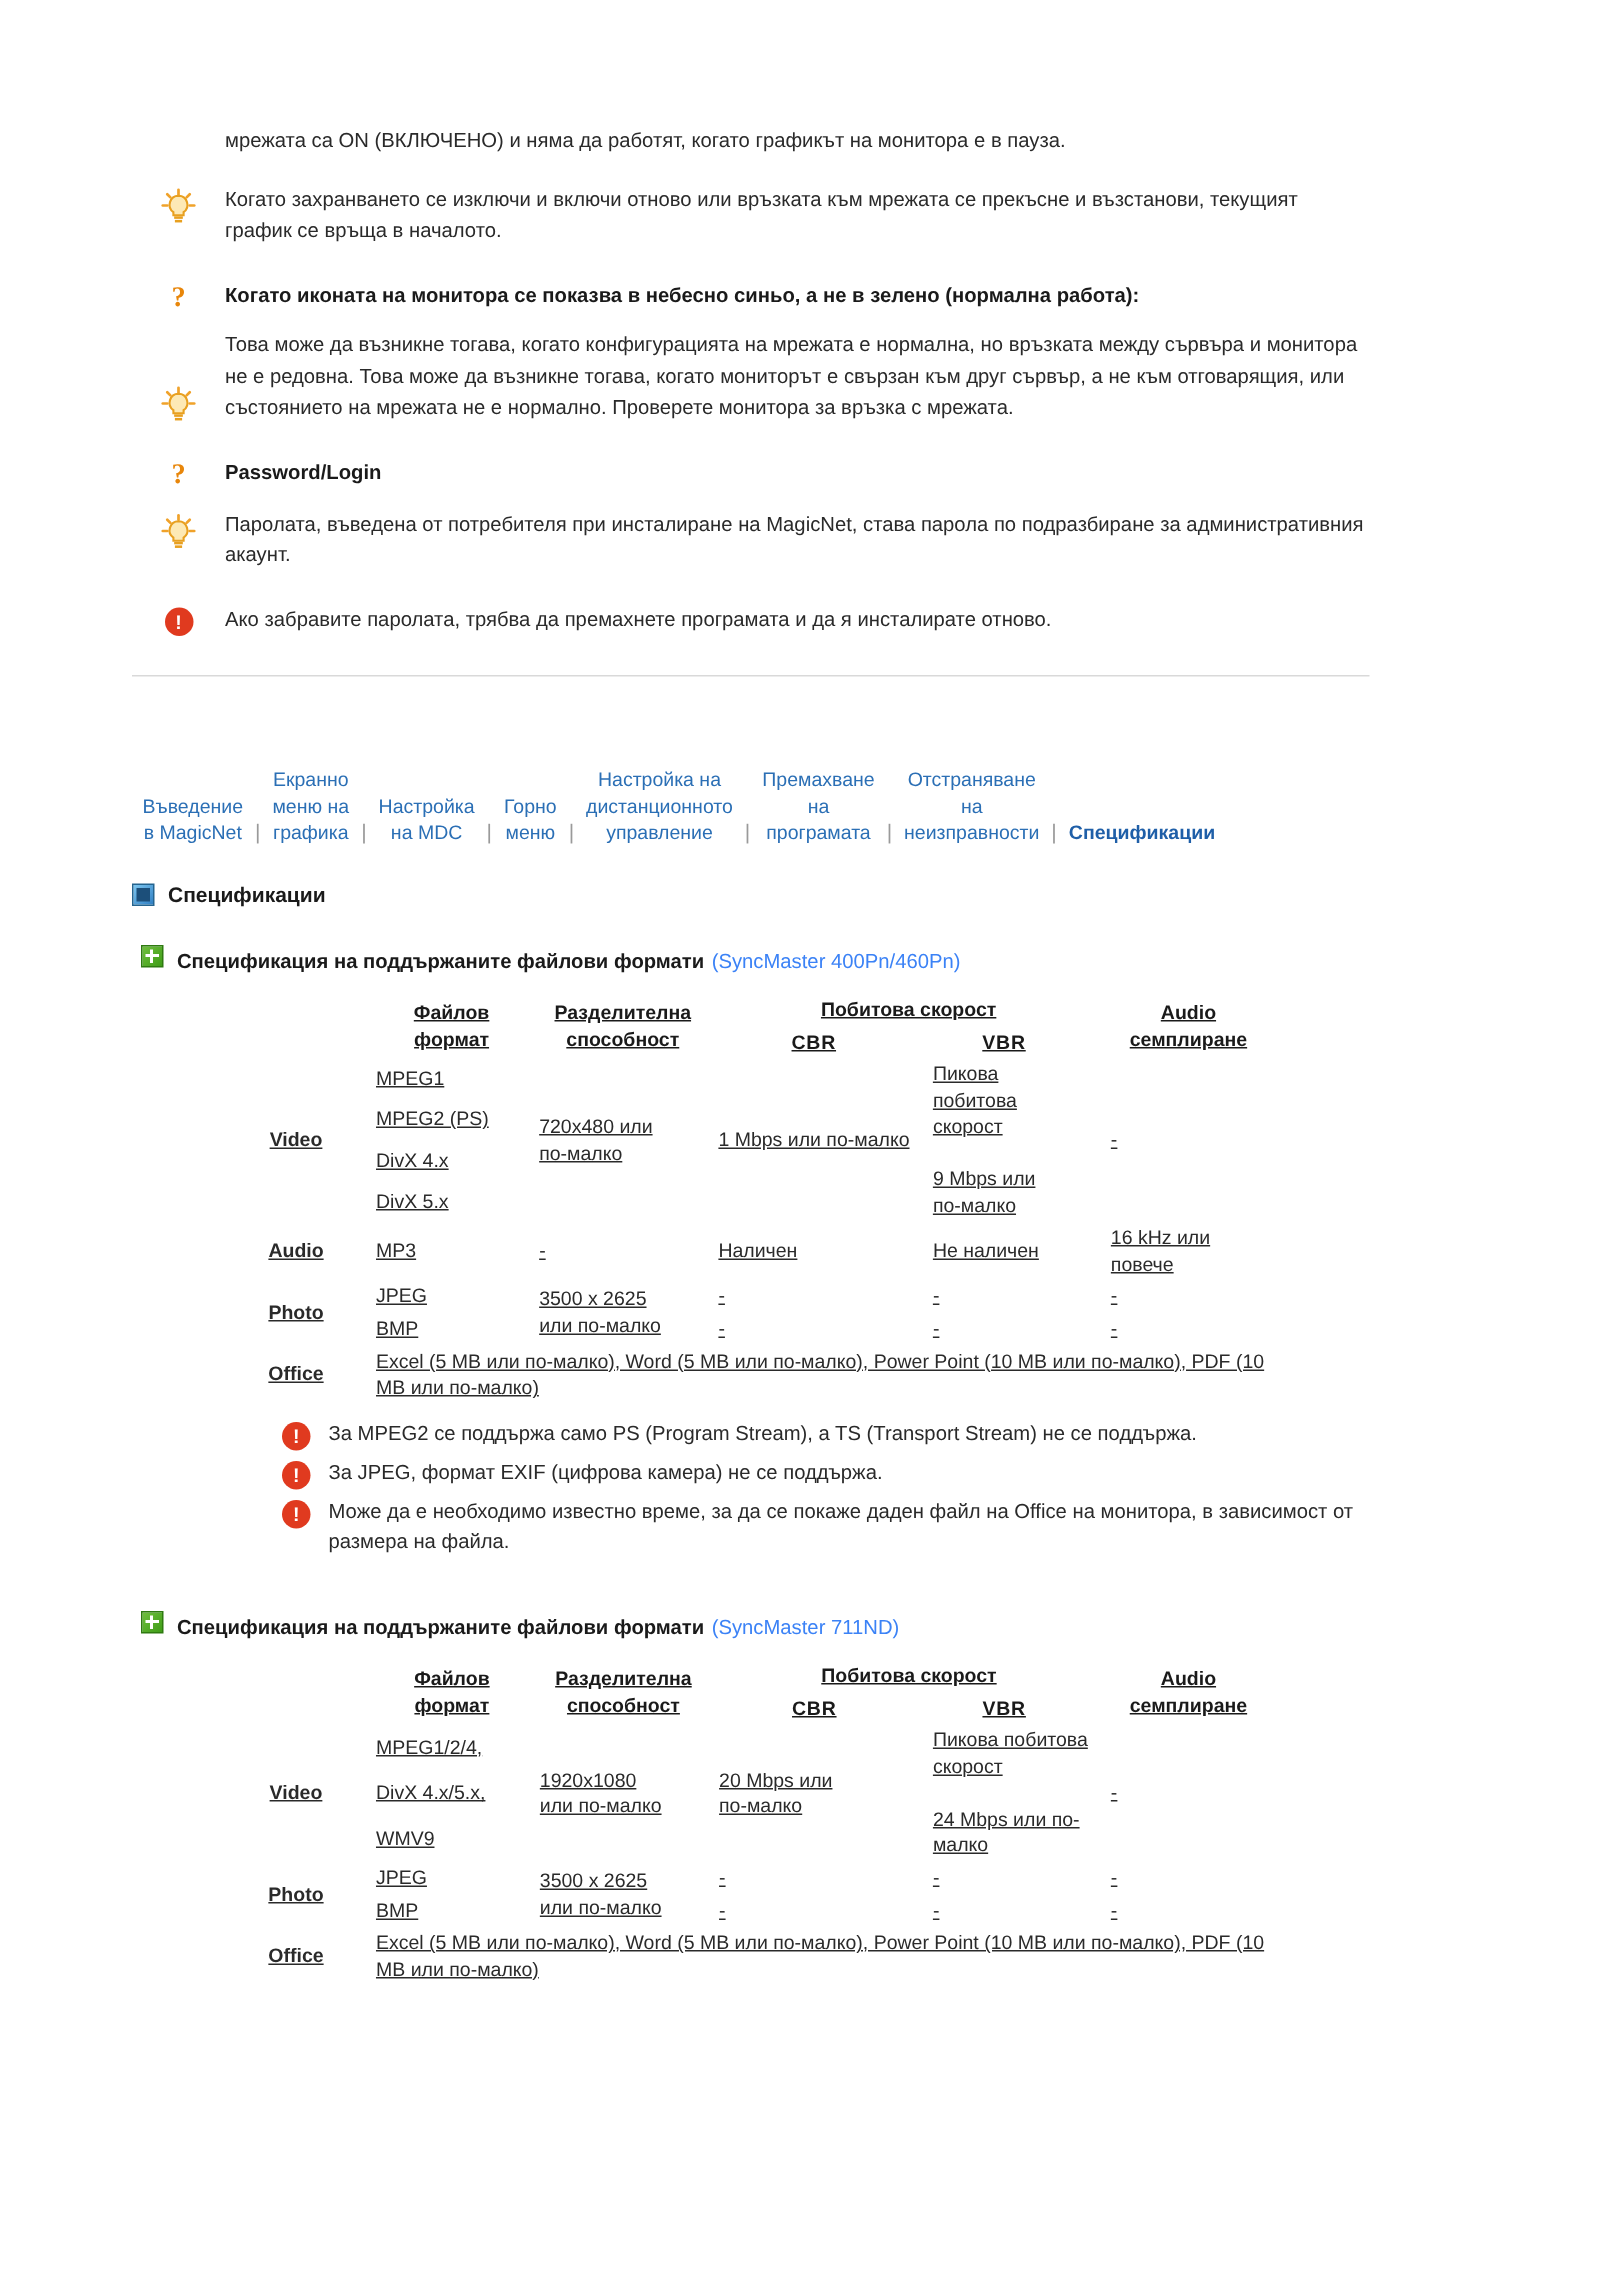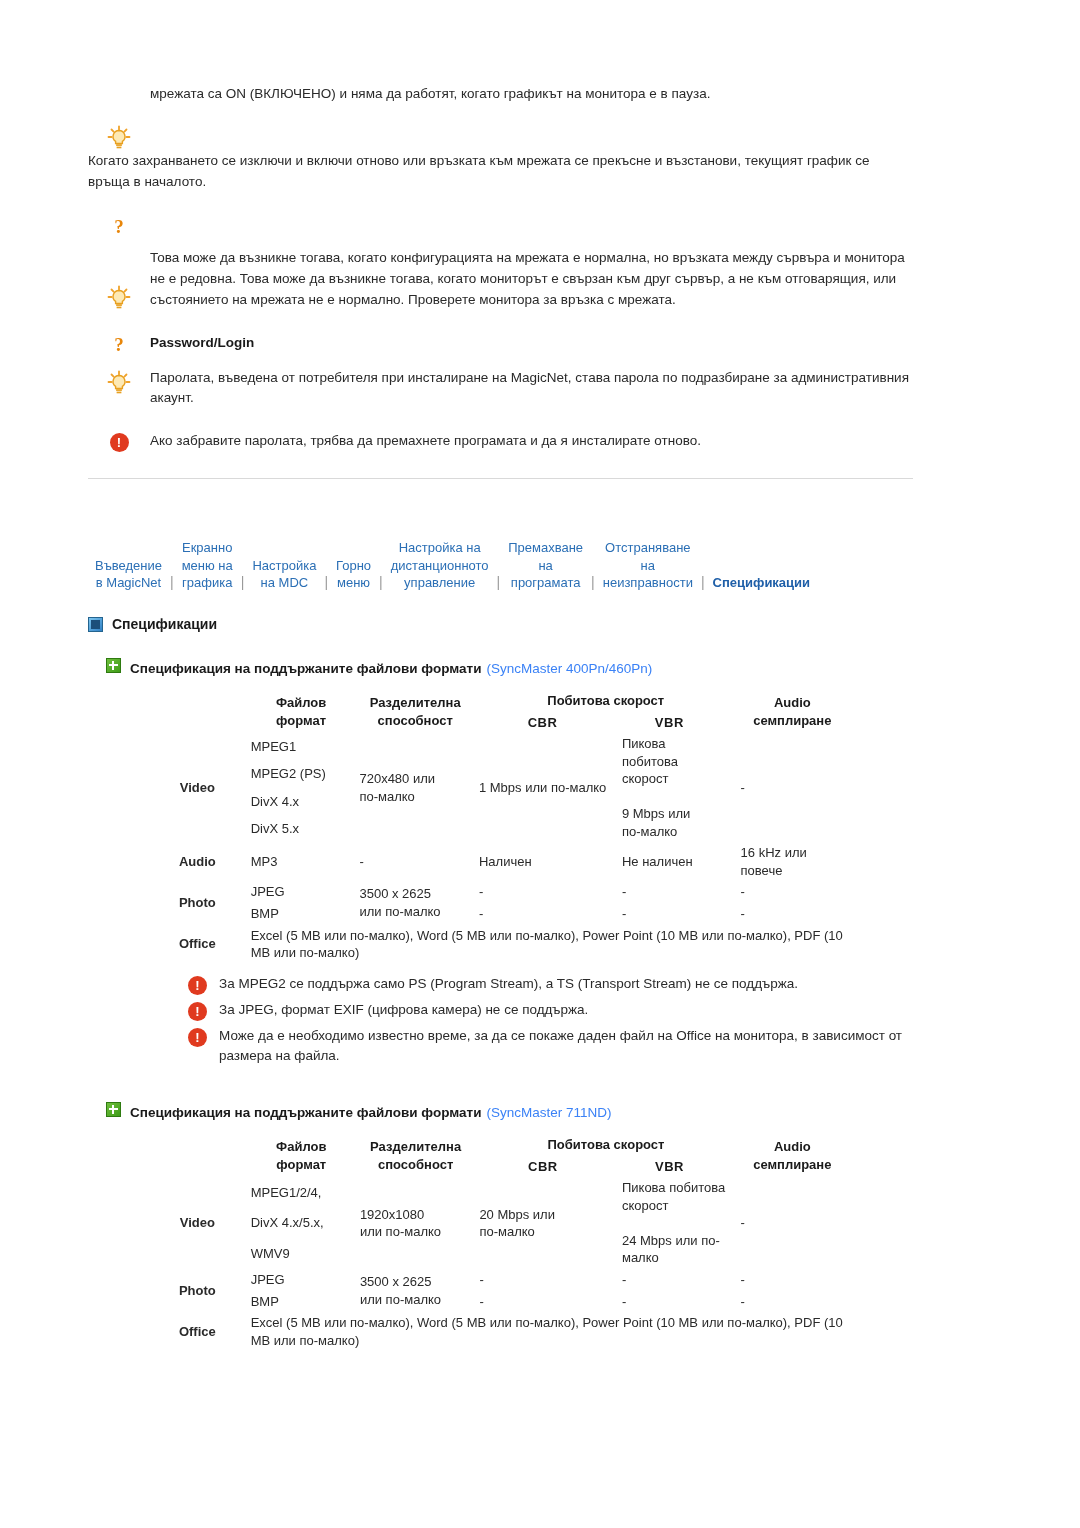--- a/index.html
+++ b/index.html
@@ -146,38 +146,39 @@
   .sq-icon.blue span {
     position: absolute;
     inset: 2px;
     background: #1c4f7a;
   }
 
   .sub-head {
     display: flex;
     align-items: baseline;
     margin-top: 26px;
-    margin-left: 18px;
+    margin-left: 6px;
     font-size: 13.5px;
   }
   .sub-head .t-bold { font-weight: bold; color:#1a1a1a; }
   .sub-head .t-norm { font-weight: normal; color:#3b82f6; margin-left: 5px;}
 
   
   table.spec {
     border-collapse: collapse;
     width: 700px;
     margin-left: 60px;
     margin-top: 14px;
     font-size: 13px;
   }
   table.spec td, table.spec th {
     vertical-align: middle;
     padding: 2px 4px;
     line-height: 1.35;
+    text-decoration: underline;
   }
   table.spec th {
     font-weight: bold;
     font-size: 13px;
     color: #1a1a1a;
   }
   .rowlabel {
     font-weight: bold;
     text-align: center;
     width: 92px;
@@ -202,21 +203,21 @@
 <div class="page">
   <div class="content">
 
     <div>
 
       <div class="faq-row">
         <div class="faq-icon"></div>
         <div class="faq-text">мрежата са ON (ВКЛЮЧЕНО) и няма да работят, когато графикът на монитора е в пауза.</div>
       </div>
 
-      <div class="faq-row" style="margin-top:18px;flex-direction:column;">
+      <div class="faq-row" style="margin-top:18px;">
         <div class="faq-icon">
           <span class="ico-bulb">
             <svg width="26" height="26" viewBox="0 0 26 26">
               <g stroke="#f0a22a" stroke-width="1.8" stroke-linecap="round">
                 <line x1="13" y1="1.5" x2="13" y2="4.5"></line>
                 <line x1="5.5" y1="4.5" x2="7.6" y2="6.6"></line>
                 <line x1="20.5" y1="4.5" x2="18.4" y2="6.6"></line>
                 <line x1="2.5" y1="12" x2="5.5" y2="12"></line>
                 <line x1="23.5" y1="12" x2="20.5" y2="12"></line>
               </g>
@@ -226,20 +227,21 @@
             </svg>
           </span>
         </div>
         <div class="faq-text">Когато захранването се изключи и включи отново или връзката към мрежата се прекъсне и възстанови, текущият график се връща в началото.</div>
       </div>
 
       <div class="faq-row" style="margin-top:22px;">
         <div class="faq-icon">
           <span class="ico-q">?</span>
         </div>
+        <div class="faq-text q-head">Когато иконата на монитора се показва в небесно синьо, а не в зелено (нормална работа):</div>
       </div>
 
       <div class="faq-row" style="margin-top:12px;align-items:flex-end;">
         <div class="faq-icon">
           <span class="ico-bulb">
             <svg width="26" height="26" viewBox="0 0 26 26">
               <g stroke="#f0a22a" stroke-width="1.8" stroke-linecap="round">
                 <line x1="13" y1="1.5" x2="13" y2="4.5"></line>
                 <line x1="5.5" y1="4.5" x2="7.6" y2="6.6"></line>
                 <line x1="20.5" y1="4.5" x2="18.4" y2="6.6"></line>

